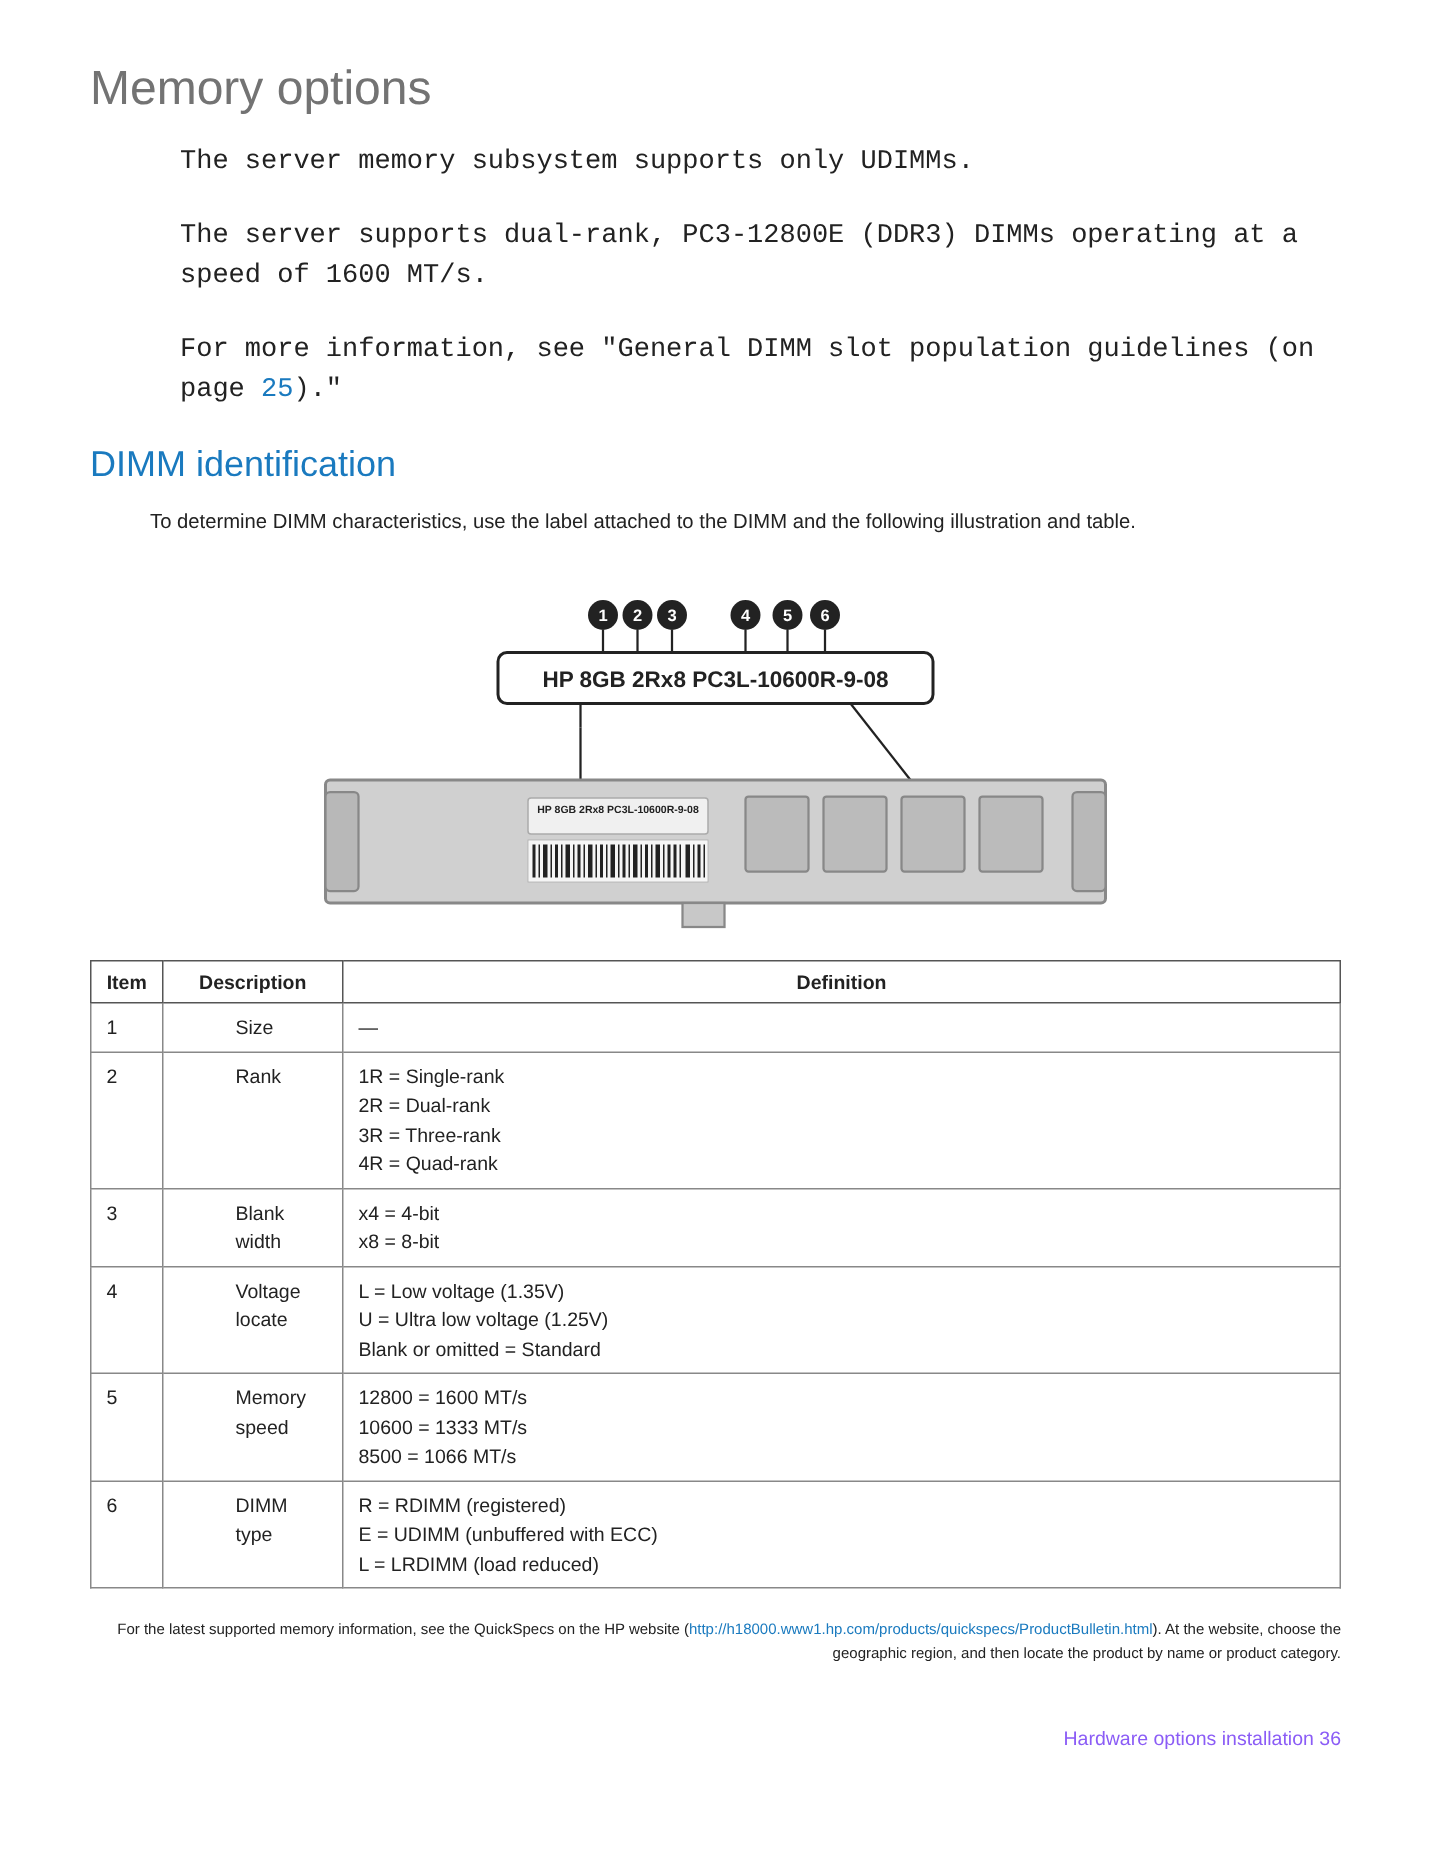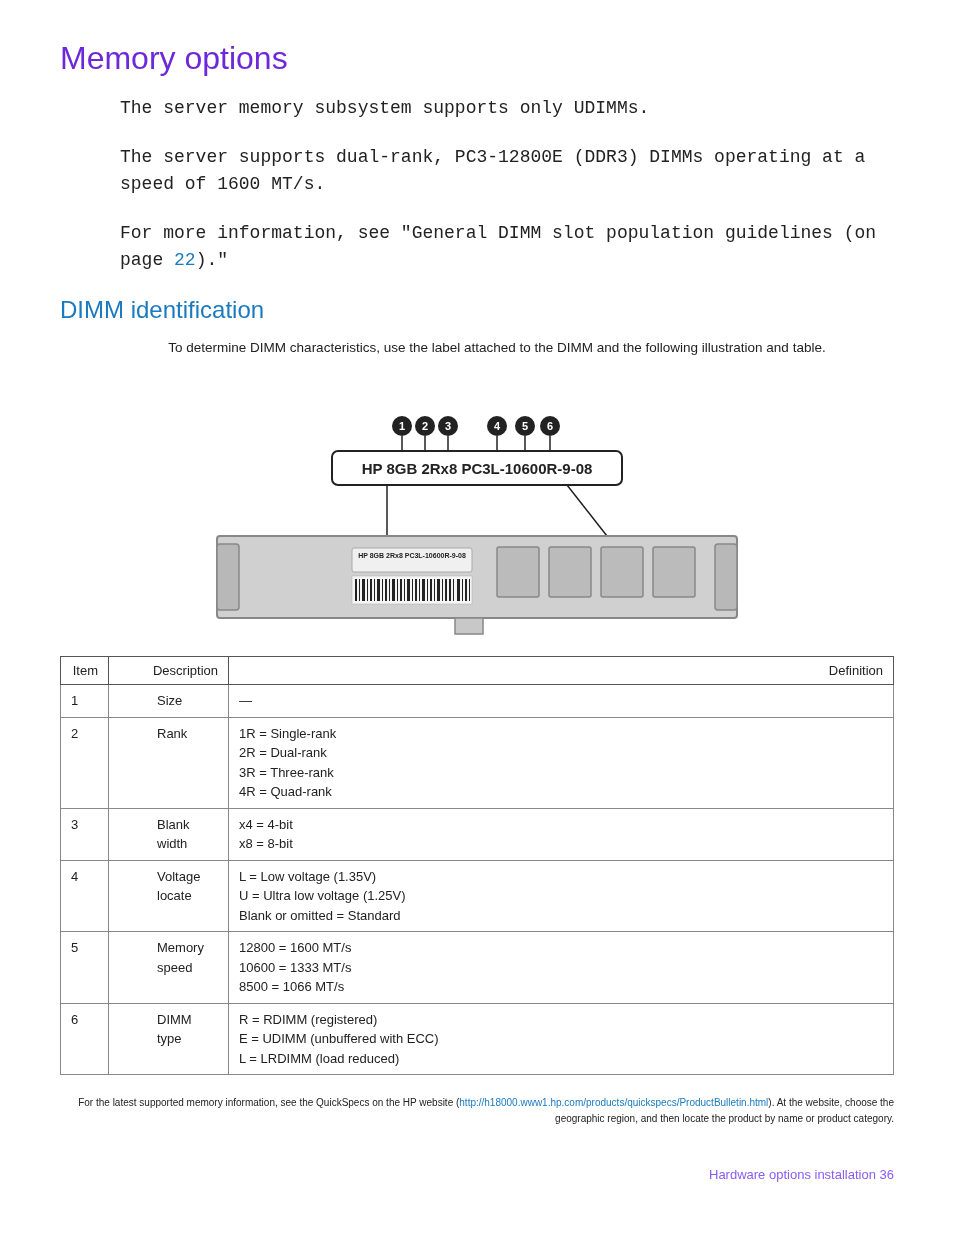--- a/index.html
+++ b/index.html
@@ -8,21 +8,21 @@
       font-family: Arial, Helvetica, sans-serif;
       font-size: 13px;
       color: #222;
       width: 954px;
       min-height: 1235px;
       padding: 40px 60px 40px 60px;
     }
     h1 {
       font-size: 32px;
       font-weight: 400;
-      color: #6d28d9;
+      color: #737373;
       margin-bottom: 18px;
     }
     h2 {
       font-size: 24px;
       font-weight: 400;
       color: #1a7abf;
       margin-bottom: 14px;
     }
     .intro-text {
       margin-left: 60px;
@@ -31,39 +31,38 @@
       line-height: 1.5;
       font-family: Liberation Mono, monospace;
     }
     .link-text {
       color: #1a7abf;
       text-decoration: none;
     }
     .section-gap { margin-bottom: 22px; }
     .dimm-desc {
       margin-left: 40px;
-      margin-bottom: 38px;
+      margin-bottom: 22px;
       font-size: 13.5px;
       line-height: 1.5;
-      text-align: center;
     }
 
     
     .dimm-table {
       width: 100%;
       border-collapse: collapse;
       margin: 20px 0 20px 0;
       font-size: 13px;
     }
     .dimm-table th {
       background: #fff;
       border: 1.5px solid #555;
       padding: 6px 10px;
-      font-weight: 400;
-      text-align: right;
+      font-weight: 700;
+      text-align: center;
       font-size: 13px;
     }
     .dimm-table td {
       border: 1.5px solid #888;
       padding: 6px 10px;
       vertical-align: top;
       font-size: 13px;
       line-height: 1.5;
     }
     .dimm-table td:first-child {
@@ -93,21 +92,21 @@
     }
   </style>
 </head>
 <body>
 
 <h1>Memory options</h1>
 
 <p class="intro-text section-gap">The server memory subsystem supports only UDIMMs.</p>
 <p class="intro-text section-gap">The server supports dual-rank, PC3-12800E (DDR3) DIMMs operating at a speed of 1600 MT/s.</p>
 <p class="intro-text section-gap">
-  For more information, see "General DIMM slot population guidelines (on page <a class="link-text" href="#">22</a>)."
+  For more information, see "General DIMM slot population guidelines (on page <a class="link-text" href="#">25</a>)."
 </p>
 
 <h2>DIMM identification</h2>
 
 <p class="dimm-desc">To determine DIMM characteristics, use the label attached to the DIMM and the following illustration and table.</p>
 
 <div class="illustration-area">
   <svg width="640" height="240">
 
     <circle cx="245" cy="30" r="10" fill="#222"></circle>

